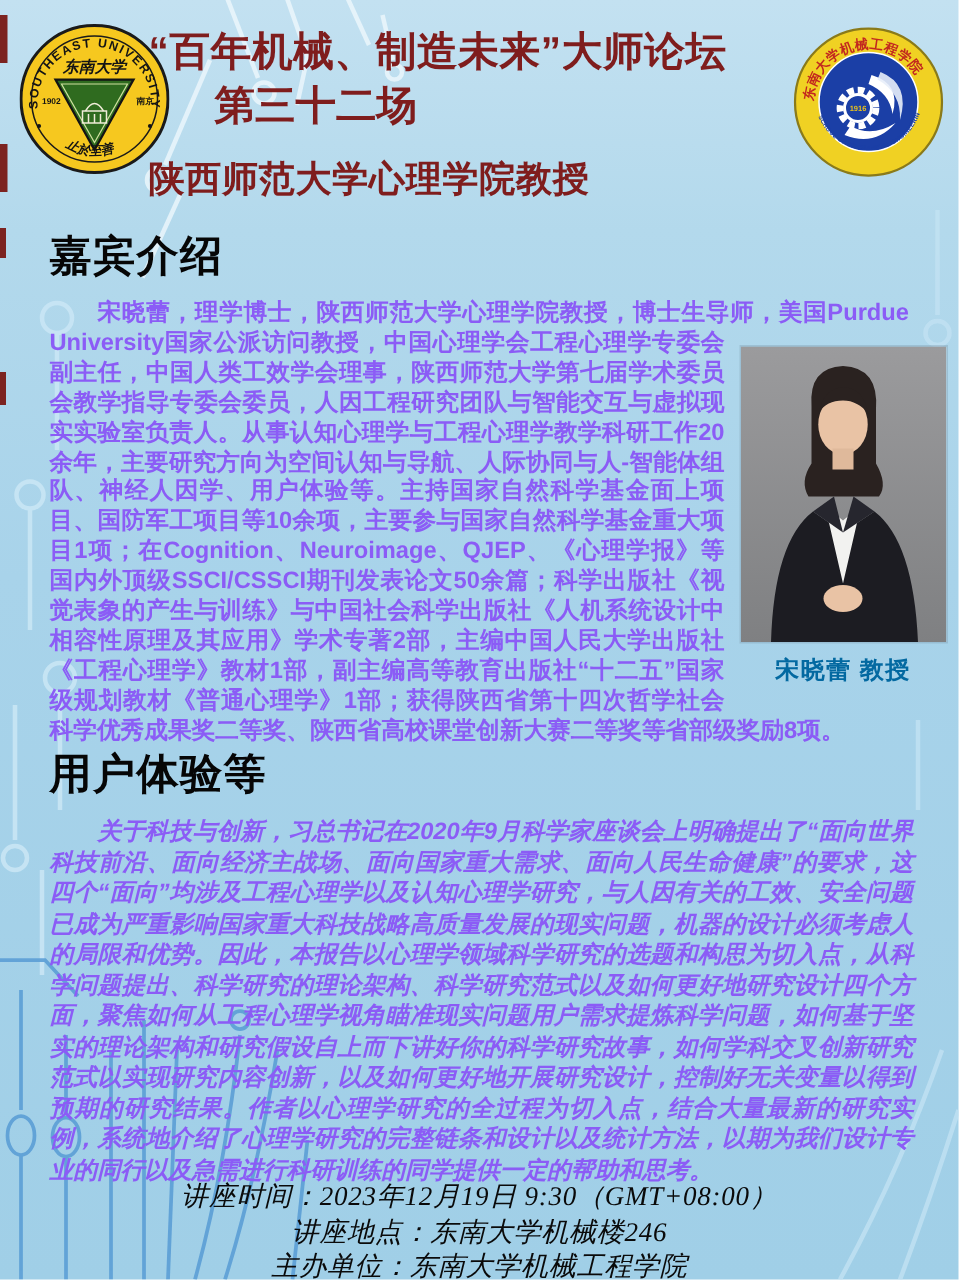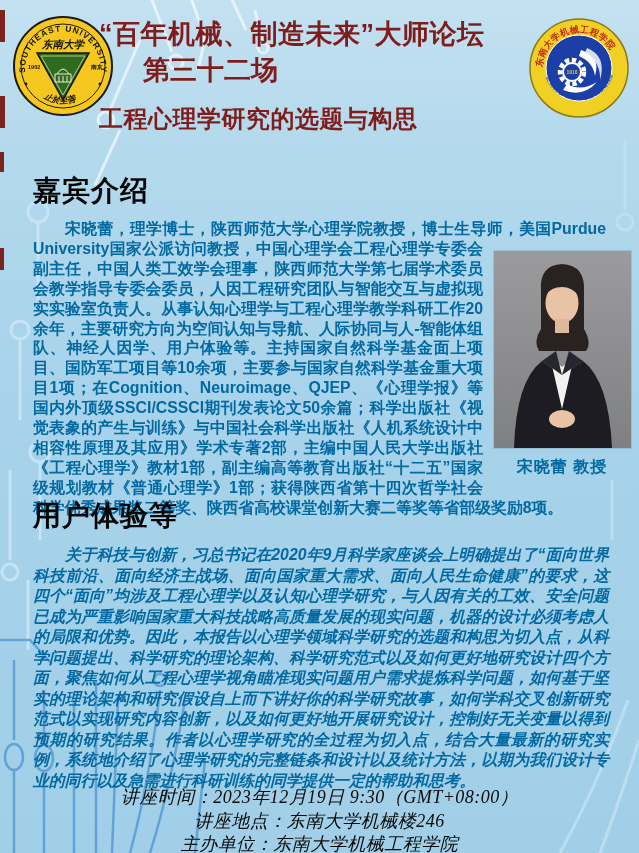--- a/index.html
+++ b/index.html
@@ -14,28 +14,28 @@
   
   .logo-left{position:absolute;left:13px;top:16px;width:100px;height:100px;}
   .logo-right{position:absolute;right:10px;top:18px;width:100px;height:100px;}
   .titles{position:absolute;left:99px;right:108px;top:16px;text-align:left;color:#7f1d1d;}
   .title1{font-size:27px;font-weight:bold;letter-spacing:.5px;line-height:36px;}
   .title2{font-size:27px;font-weight:bold;line-height:36px;padding-left:44px;}
   .subtitle{font-size:24px;font-weight:bold;margin-top:15px;letter-spacing:.5px;}
 
   
   .section-title{font-size:28px;font-weight:bold;color:#060606;letter-spacing:1px;}
-  .guest{position:absolute;left:33px;right:33px;top:152px;margin-top:20px;}
+  .guest{position:absolute;left:33px;right:33px;top:152px;}
   .bio-flow{margin-top:9px;}
   .float-spacer{float:right;width:0;height:32px;}
   .photo-fig{float:right;clear:right;width:140px;margin:0 -26px 2px 9px;text-align:center;}
   .photo-frame{width:137px;height:197px;display:block;margin:0 auto;box-shadow:0 0 0 1px rgba(120,150,170,.35);}
   .photo-caption{font-size:16px;font-weight:bold;color:#0369a1;margin-top:9px;letter-spacing:1px;}
   .body-text{
-    font-size:15.8px;font-weight:bold;color:#0369a1;line-height:19.9px;
+    font-size:15.8px;font-weight:bold;color:#8b5cf6;line-height:19.9px;
     text-align:justify;text-indent:32px;margin:0;word-break:break-all;
   }
   .abstract{position:absolute;left:33px;right:30px;top:497px;}
   .abstract .body-text{line-height:20.5px;margin-top:10px;font-style:italic;}
 
   
   .footer{position:absolute;left:0;right:0;top:786px;text-align:center;
     font-family:"Liberation Serif","DejaVu Serif",serif;font-style:italic;
     color:#0a0a0a;}
   .footer-line{font-size:18px;line-height:23.5px;letter-spacing:.5px;}
@@ -129,21 +129,21 @@
     <text font-size="8.5" font-weight="bold" font-style="italic" fill="#141414">
       <textPath href="#arcBotL" startOffset="18%">止於至善</textPath>
     </text>
     <circle cx="13" cy="68" r="1.4" fill="#141414"></circle>
     <circle cx="87" cy="68" r="1.4" fill="#141414"></circle>
   </svg>
 
   <div class="titles">
     <div class="title1">“百年机械、制造未来”大师论坛</div>
     <div class="title2">第三十二场</div>
-    <div class="subtitle">工程心理学研究的选题与构思</div>
+    <div class="subtitle">陕西师范大学心理学院教授</div>
   </div>
 
   <svg class="logo-right" viewBox="0 0 100 100" xmlns="http://www.w3.org/2000/svg">
     <defs>
       <path id="arcTopR" d="M 14,60 A 37 37 0 1 1 86,60" fill="none"></path>
       <path id="arcBotR" d="M 16,58 A 36 36 0 0 0 84,58" fill="none"></path>
     </defs>
     <circle cx="50" cy="50" r="49" fill="#f0d123" stroke="#8a7a1a" stroke-width="1.5"></circle>
     <circle cx="50" cy="50" r="33" fill="#1b3fa6" stroke="#ffffff" stroke-width="1"></circle>
     <text font-size="9" font-weight="bold" fill="#c2271f" letter-spacing="0.4">

